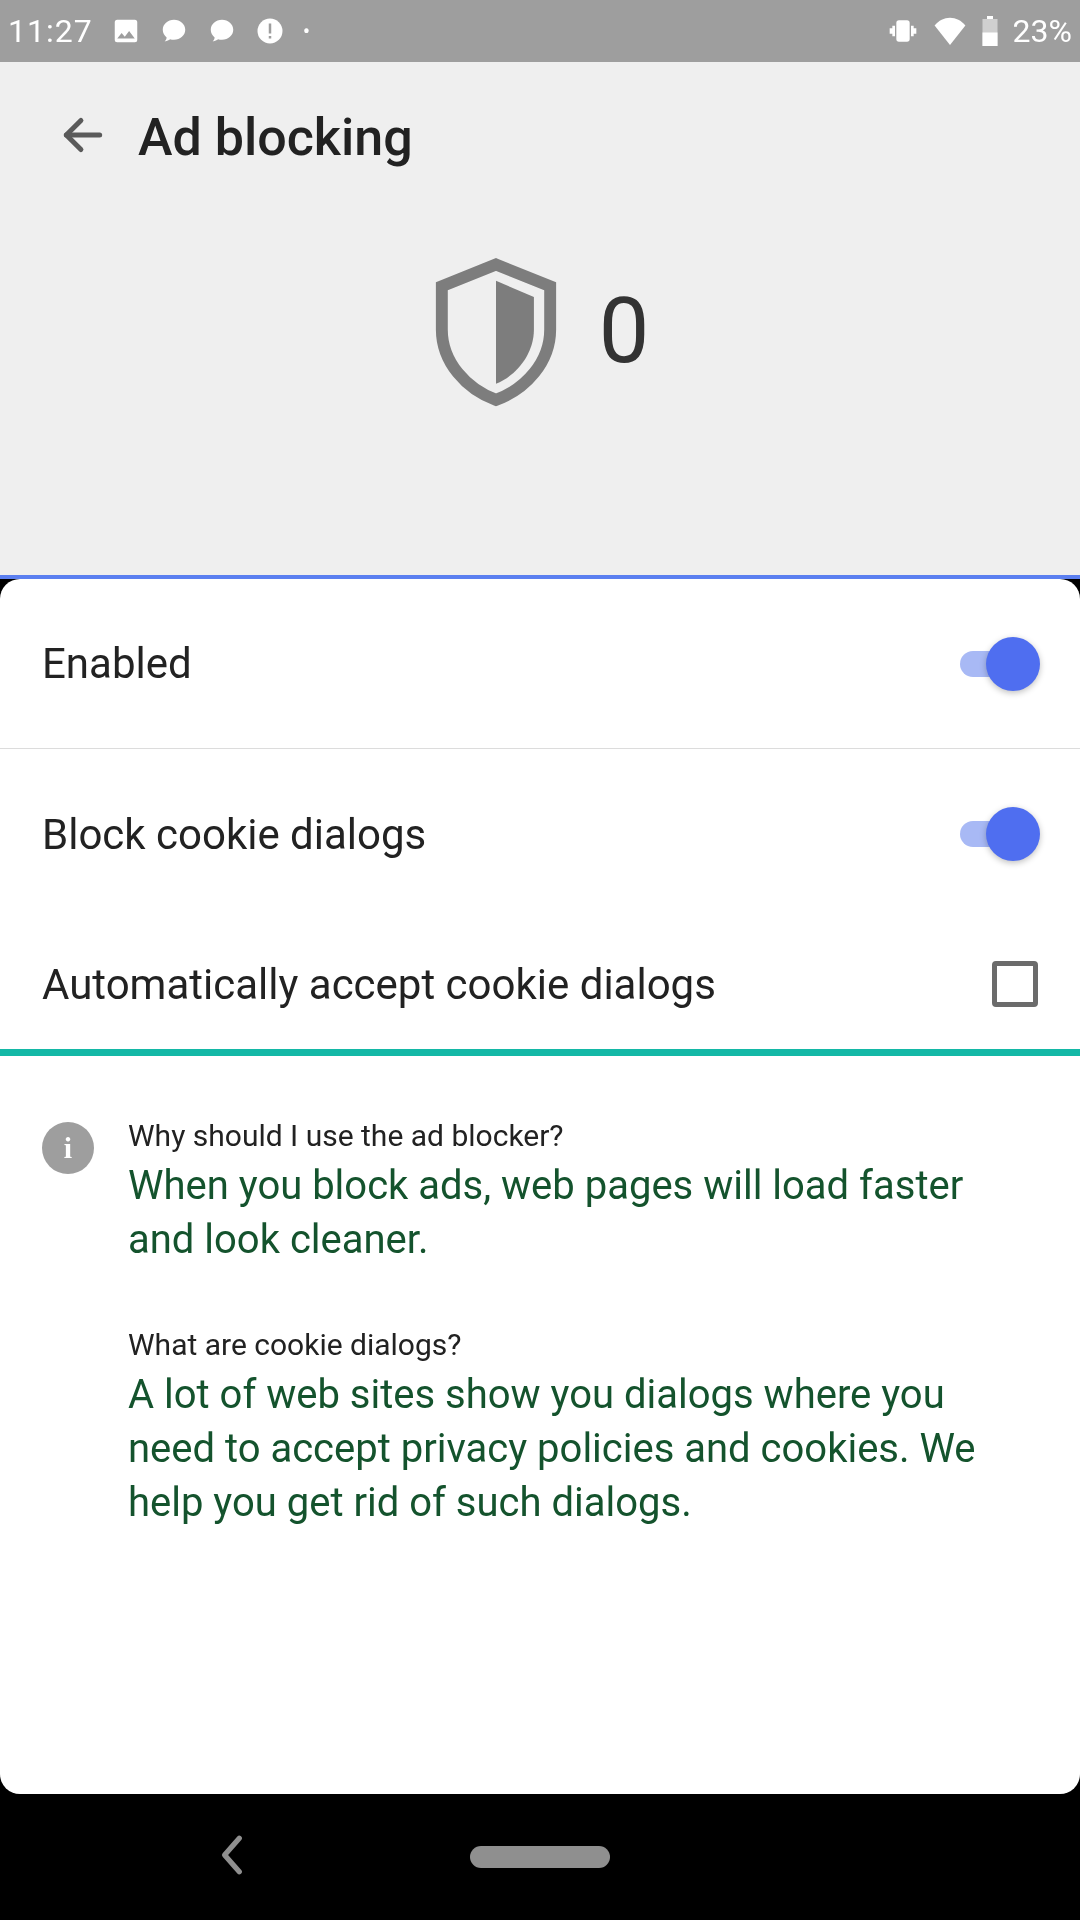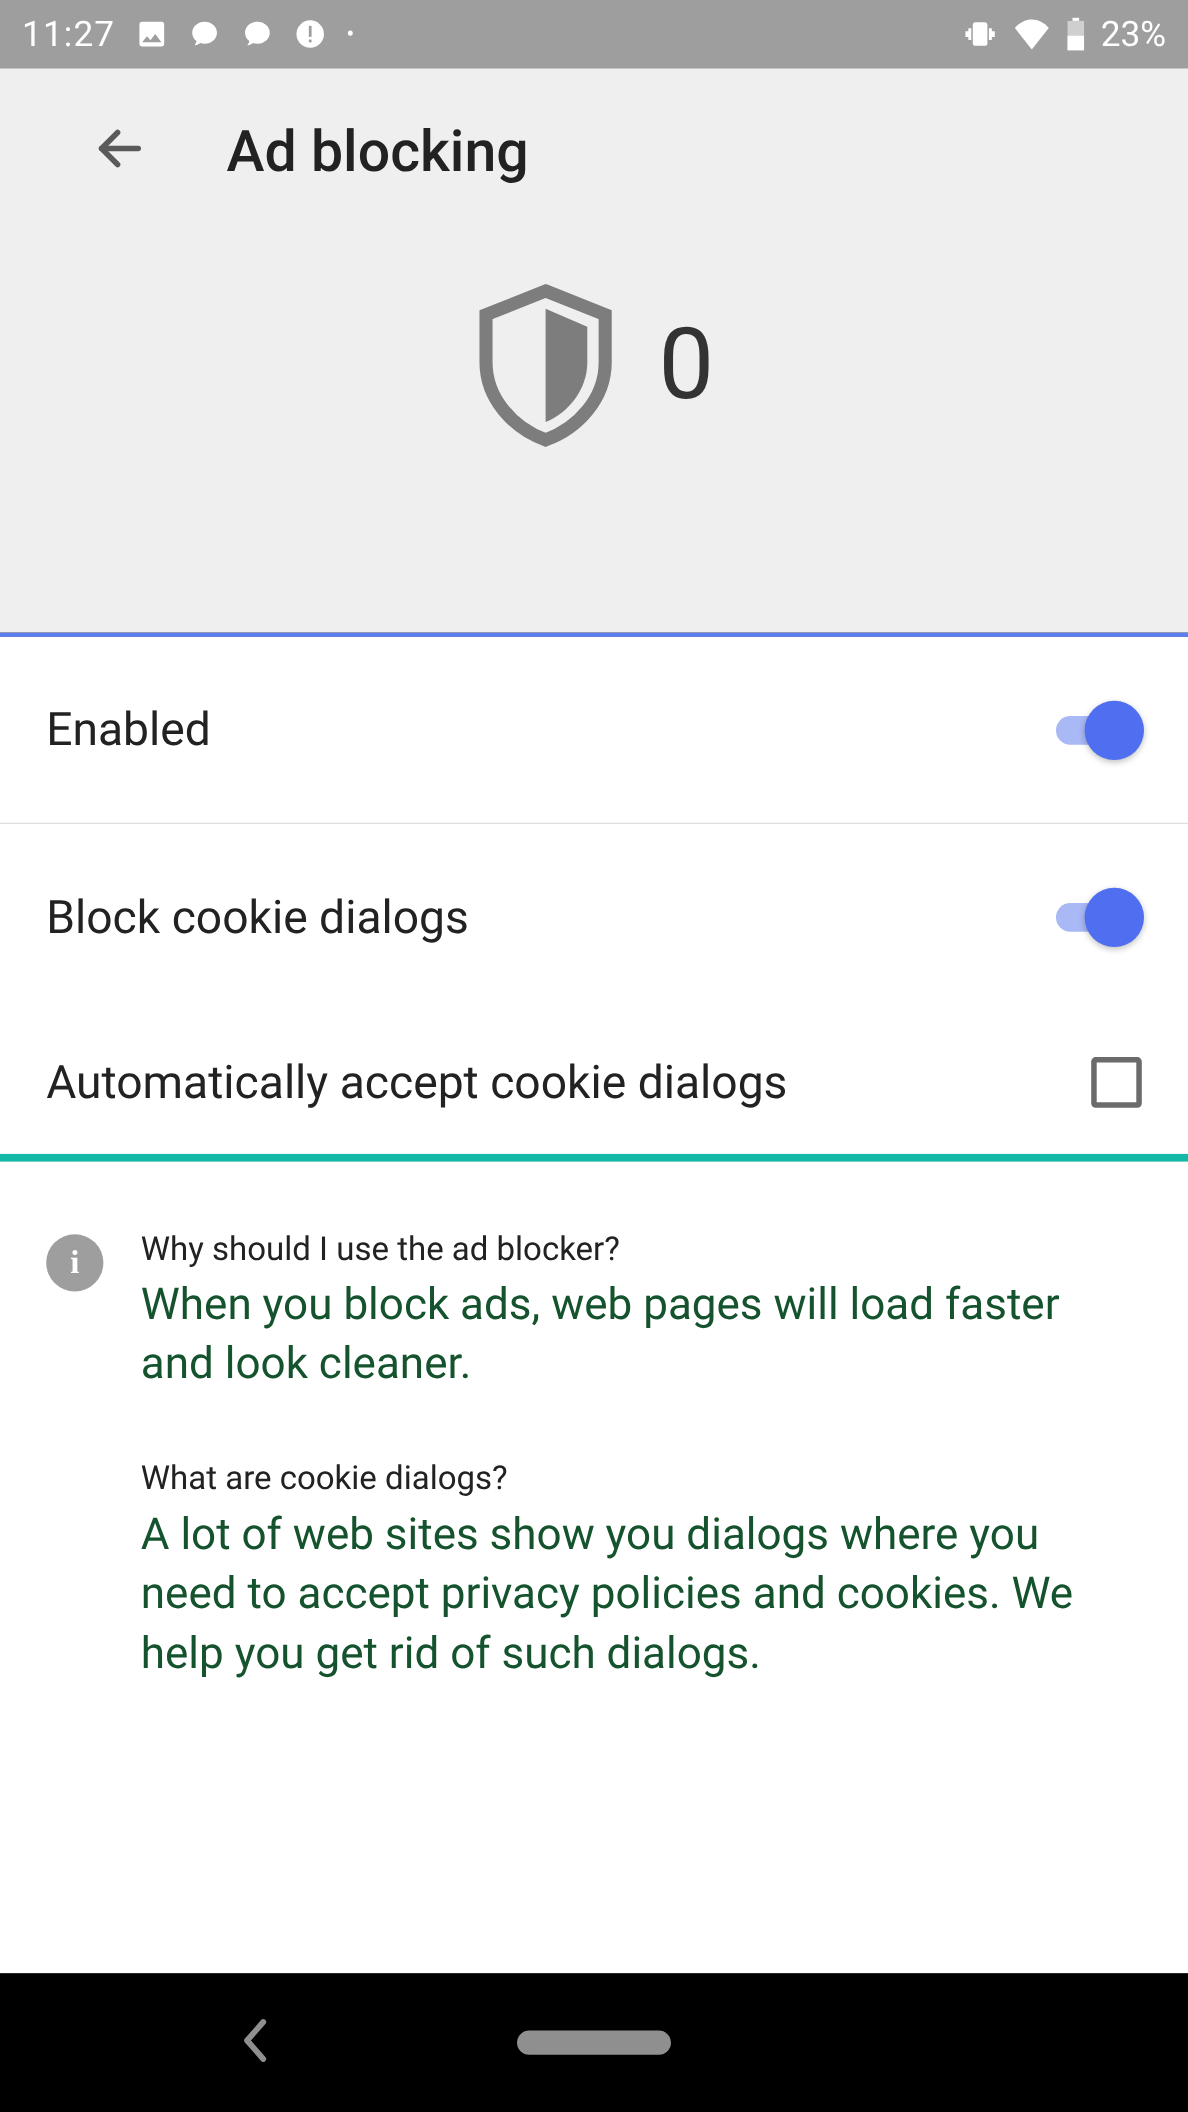--- a/index.html
+++ b/index.html
@@ -10,40 +10,39 @@
       background: #000;
       overflow: hidden;
     }
     .status-bar {
       height: 62px;
       background: #9e9e9e;
       display: flex;
       align-items: center;
       justify-content: space-between;
       color: #fff;
-      padding: 0 20px;
+      padding: 0 8px;
       font-size: 32px;
     }
     .status-left { display: flex; align-items: center; gap: 18px; }
     .status-right { display: flex; align-items: center; gap: 14px; }
     .status-time { font-weight: 400; letter-spacing: 1px; }
     .status-icon { display: inline-flex; align-items: center; }
     .app-surface {
       background: #efefef;
       height: 513px;
       width: 100%;
       position: relative;
     }
     .app-header {
       display: flex;
       align-items: center;
       height: 150px;
-      padding: 0 36px;
-      gap: 72px;
-      margin-left: 48px;
+      padding: 0 58px;
+      gap: 30px;
     }
     .back-arrow { color: #5a5a5a; }
     .page-title { font-size: 52px; font-weight: 500; color: #222; }
     .hero {
       position: absolute;
       top: 190px;
       left: 0; right: 0;
       display: flex;
       align-items: center;
       justify-content: center;
@@ -140,20 +139,21 @@
       color: #8f8f8f;
     }
     .nav-pill {
       width: 140px; height: 22px;
       border-radius: 11px;
       background: #8f8f8f;
     }
     .settings-scroll {
       background: #fff;
       height: calc(1920px - 62px - 126px - 517px);
+      border-radius: 20px;
     }
   </style>
 </head>
 <body>
 
 <div class="status-bar">
   <div class="status-left">
     <span class="status-time">11:27</span>
     <span class="status-icon">
       <svg width="30" height="30" viewBox="0 0 24 24" fill="#fff">

